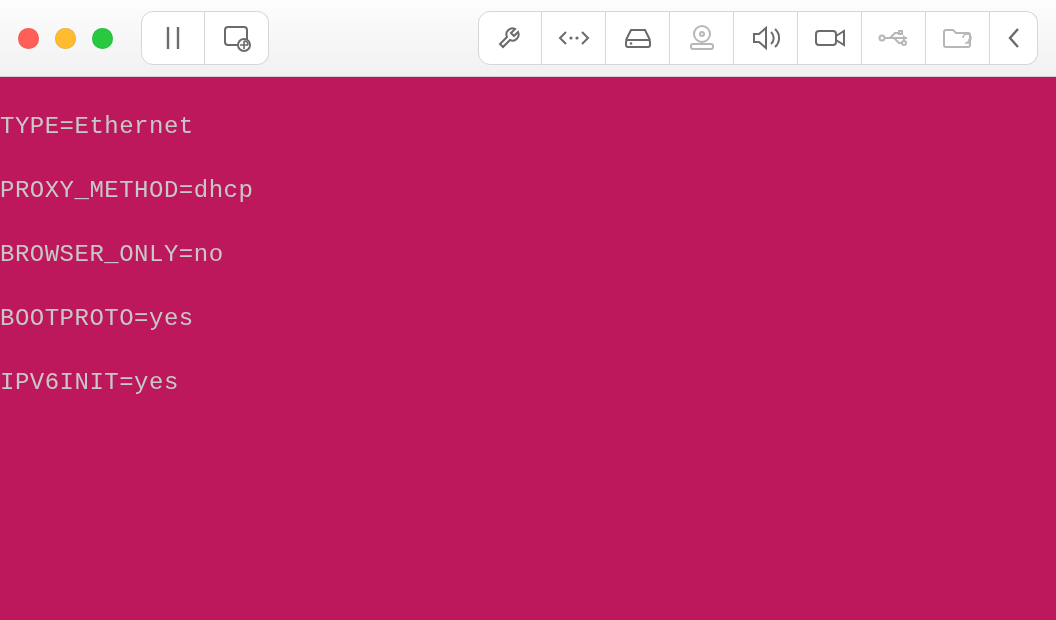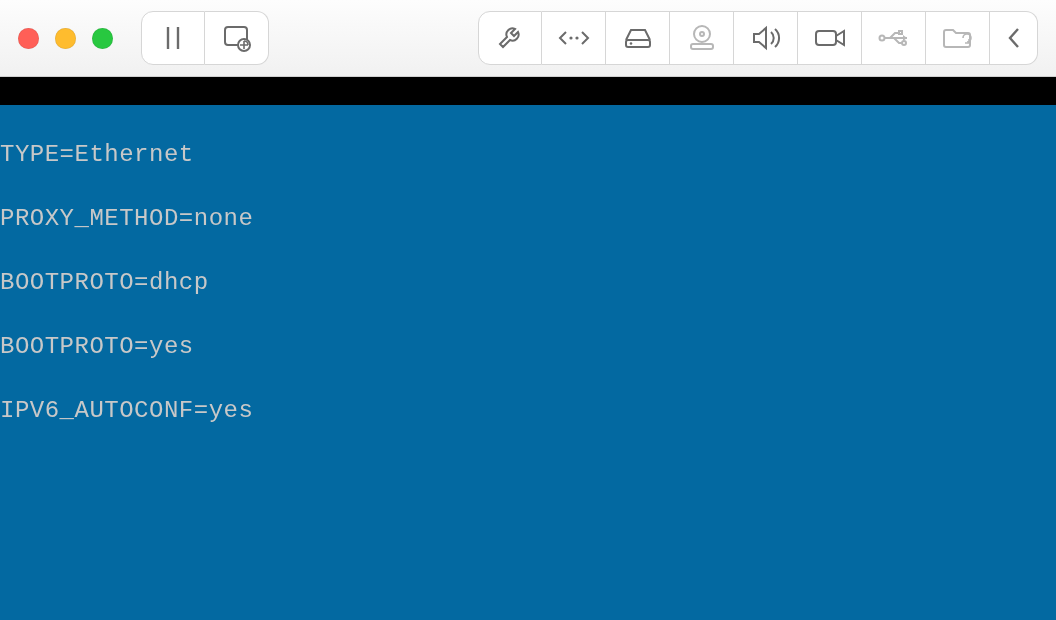--- a/index.html
+++ b/index.html
@@ -60,29 +60,28 @@
   .btn-group .tb-btn:last-child  { border-top-right-radius: 12px; border-bottom-right-radius: 12px; }
   .group-left { margin-right: 48px; }
   .group-right { margin-left: auto; }
 
   .terminal {
     position: absolute;
     top: 77px;
     left: 0;
     right: 0;
     bottom: 0;
-    background: #0369a1;
+    background: #be185d;
     color: #c8c8c8;
     font-family: "Menlo","Consolas","Courier New",monospace;
     font-size: 24px;
     line-height: 32px;
     padding: 2px 0 0 0;
     white-space: pre;
     letter-spacing: 0.5px;
-    margin-top: 28px;
   }
   .terminal .line { display: block; }
 </style>
 </head>
 <body>
 
 <div class="titlebar">
 
   <div class="traffic-lights">
     <div class="light red"></div>
@@ -202,24 +201,24 @@
           <polyline points="13,4 5,13 13,22"></polyline>
         </svg>
       </span>
     </div>
 
   </div>
 </div>
 
 <div class="terminal">
 <span class="line">TYPE=Ethernet</span>
-<span class="line">PROXY_METHOD=none</span>
-<span class="line">BOOTPROTO=dhcp</span>
+<span class="line">PROXY_METHOD=dhcp</span>
+<span class="line">BROWSER_ONLY=no</span>
 <span class="line">BOOTPROTO=yes</span>
-<span class="line">IPV6_AUTOCONF=yes</span>
+<span class="line">IPV6INIT=yes</span>
 
 
 
 
 
 
 
 
 
 </div>

